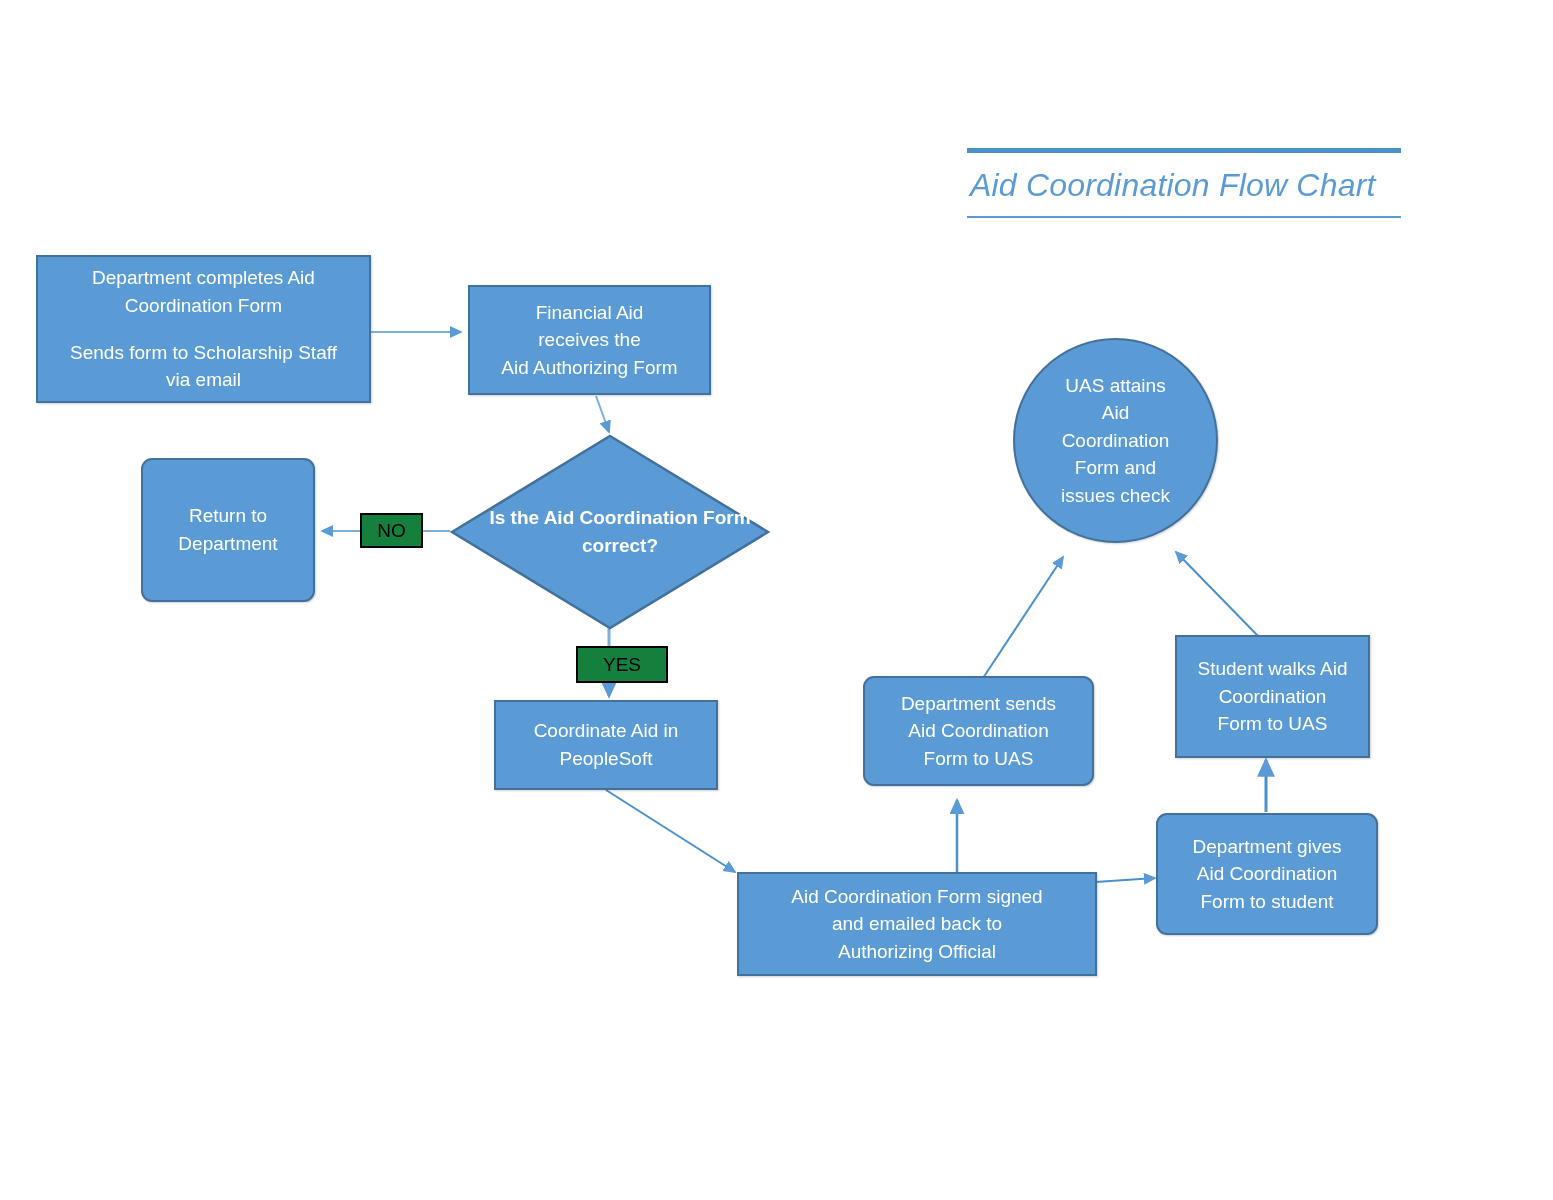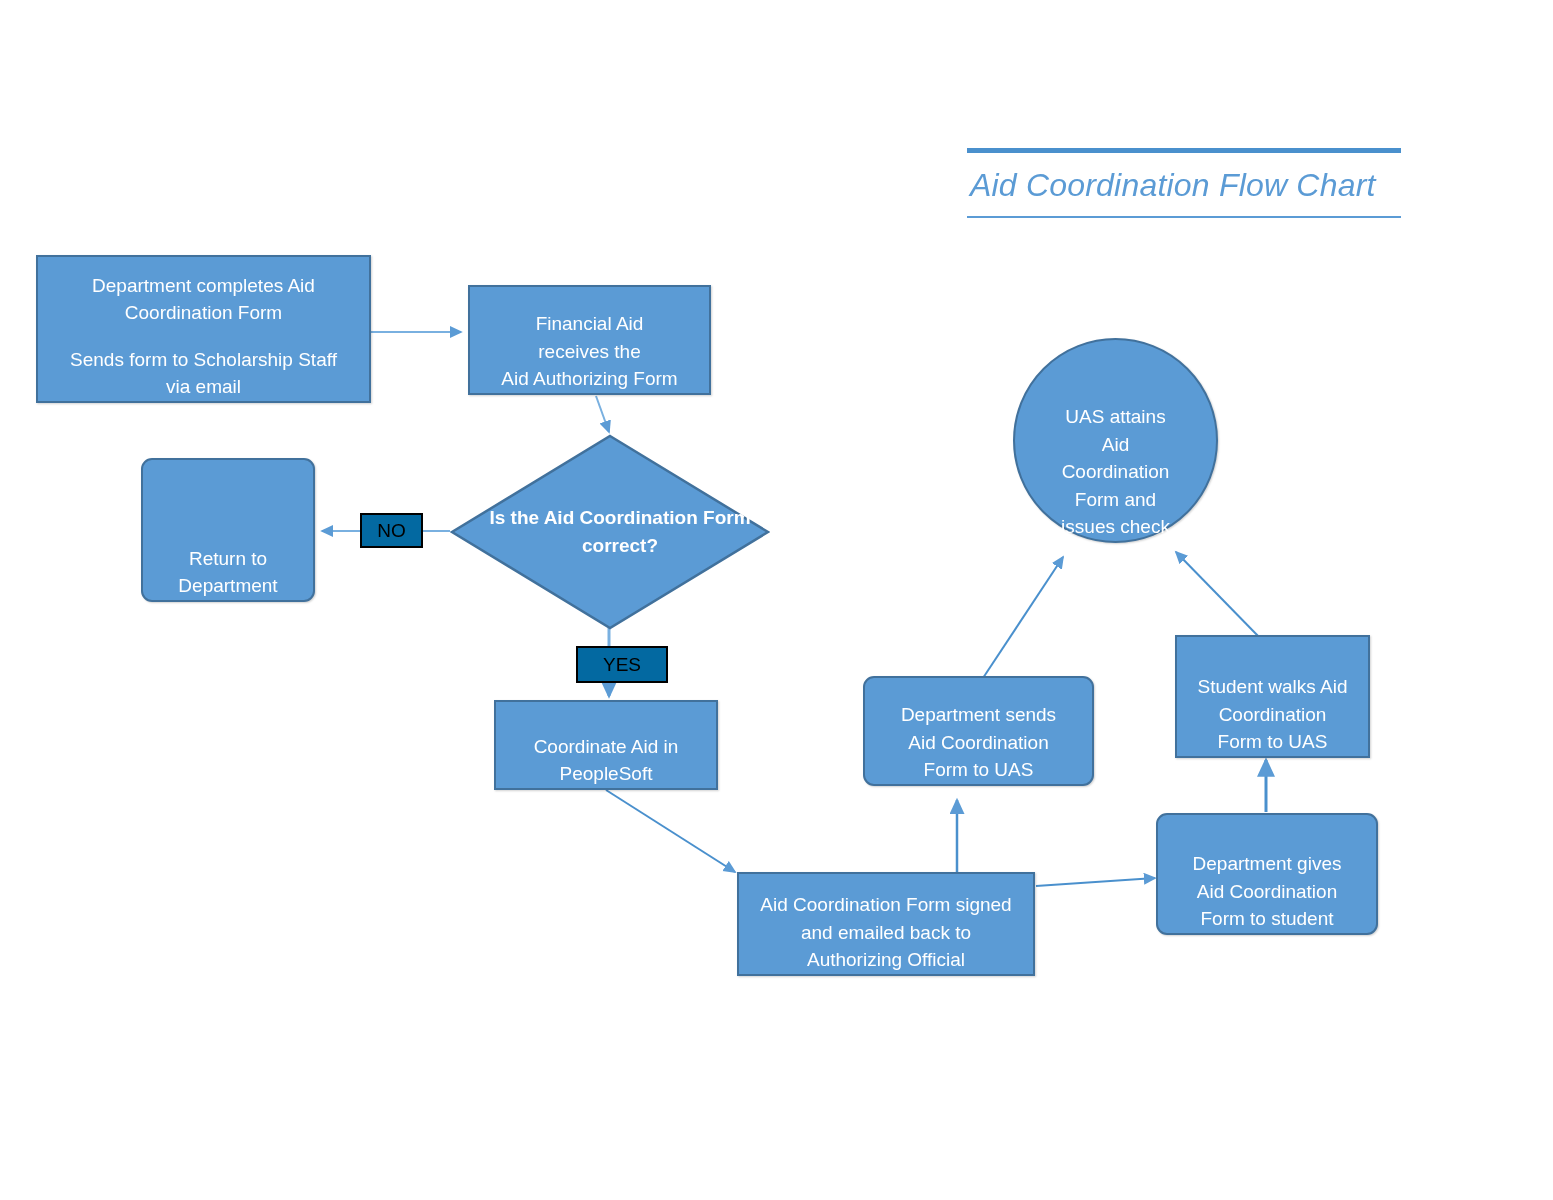--- a/index.html
+++ b/index.html
@@ -56,21 +56,21 @@
   
   .node {
     position: absolute;
     box-sizing: border-box;
     background: #5b9bd5;
     border: 2px solid #41719c;
     color: #ffffff;
     display: flex;
     flex-direction: column;
     align-items: center;
-    justify-content: flex-end;
+    justify-content: center;
     text-align: center;
     font-size: 19px;
     line-height: 1.45;
     z-index: 3;
     box-shadow: 1px 1px 2px rgba(0,0,0,0.18);
   }
   .node.rounded {
     border-radius: 11px;
   }
   .node.circle {
@@ -109,21 +109,21 @@
     line-height: 1.45;
     text-align: center;
     pointer-events: none;
   }
   .diamond-label .inner { transform: translateX(10px); font-weight: bold; }
 
   
   .tag {
     position: absolute;
     box-sizing: border-box;
-    background: #0369a1;
+    background: #15803d;
     border: 2px solid #000000;
     color: #000000;
     font-size: 19px;
     display: flex;
     align-items: center;
     justify-content: center;
     z-index: 5;
   }
 
   
@@ -217,21 +217,21 @@
 
   <div class="tag" style="left:576px; top:646px; width:92px; height:37px;">
     <span>YES</span>
   </div>
 
   <div class="node" style="left:494px; top:700px; width:224px; height:90px;">
     <span class="line">Coordinate Aid in</span>
     <span class="line">PeopleSoft</span>
   </div>
 
-  <div class="node" style="left:737px; top:872px; width:298px; height:104px;">
+  <div class="node" style="left:737px; top:872px; width:360px; height:104px;">
     <span class="line">Aid Coordination Form signed</span>
     <span class="line">and emailed back to</span>
     <span class="line">Authorizing Official</span>
   </div>
 
   <div class="node rounded" style="left:863px; top:676px; width:231px; height:110px;">
     <span class="line">Department sends</span>
     <span class="line">Aid Coordination</span>
     <span class="line">Form to UAS</span>
   </div>

